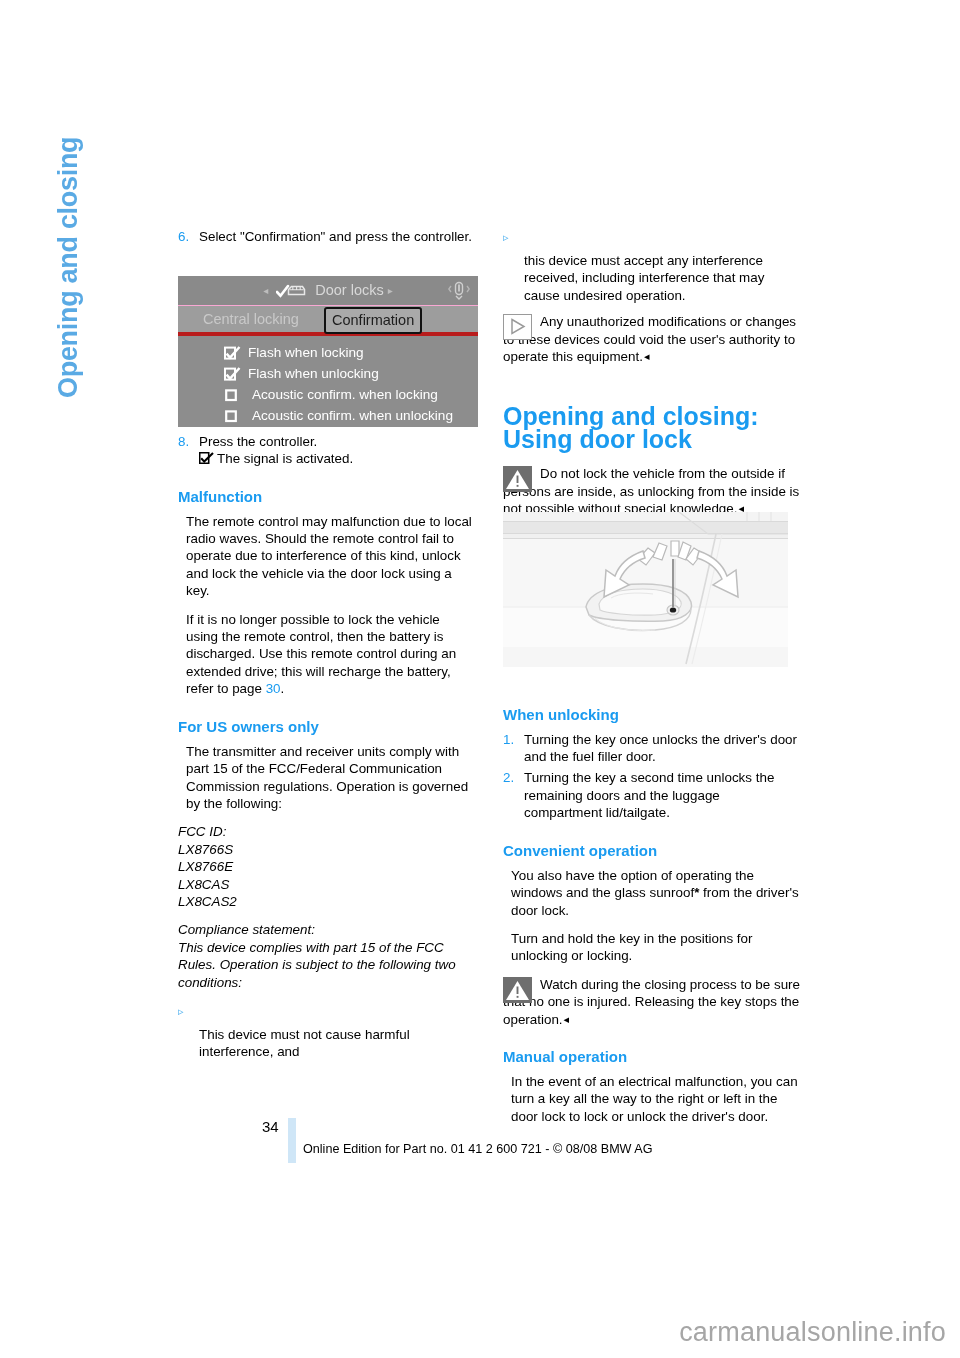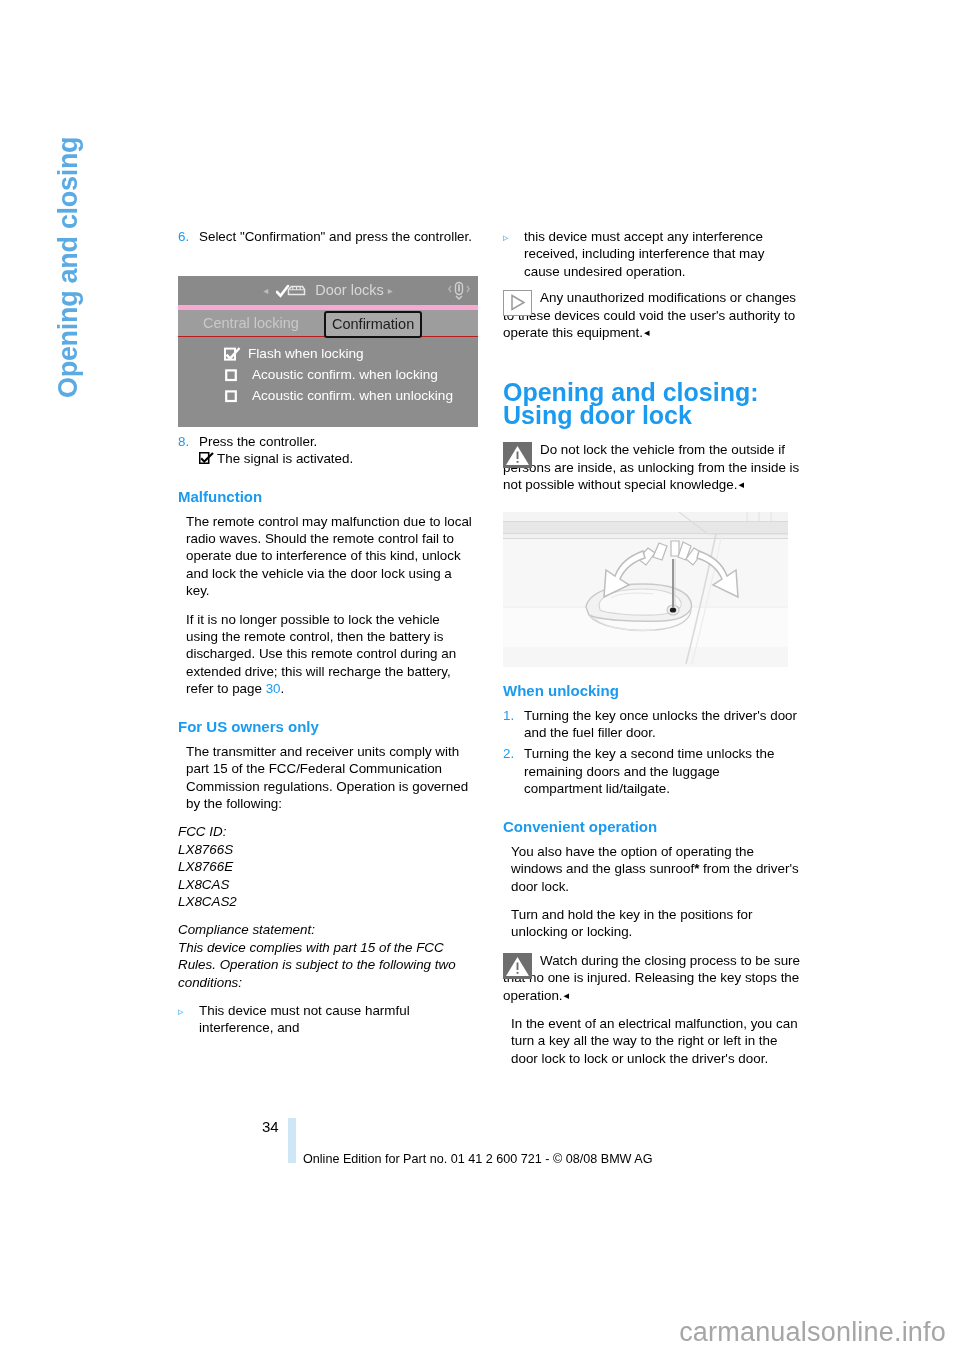--- a/index.html
+++ b/index.html
@@ -94,21 +94,21 @@
     display: flex;
     margin-bottom: 3px;
   }
   .bullet-mark {
     flex: 0 0 21px;
     width: 21px;
     color: #4fb0ef;
     font-size: 11px;
     line-height: 18px;
   }
-  .bullet-body { flex: 1 1 auto; }
+  .bullet-body { flex: 1 1 auto; margin-top: 24px; }
 
   
   .idlist { margin: 0 0 11px 0; }
   .idlist div { line-height: 17.4px; font-style: italic; }
 
   
   .pageref { color: #1a9bf0; }
 
   
   .endmark {
@@ -169,21 +169,21 @@
     top: 276px;
     width: 300px;
     height: 151px;
     background: #8d8d8d;
     overflow: hidden;
   }
   .idrive-header {
     position: relative;
     height: 29px;
     background: #8a8a8a;
-    border-bottom: 5px solid #f9a8d4;
+    border-bottom: 1px solid #f9a8d4;
   }
   .idrive-title {
     position: absolute;
     left: 0; right: 0; top: 0;
     height: 29px;
     line-height: 29px;
     text-align: center;
     color: #d8d8d8;
     font-size: 14.5px;
     white-space: nowrap;
@@ -204,21 +204,21 @@
     position: absolute;
     right: 8px;
     top: 5px;
     width: 22px;
     height: 20px;
   }
   .idrive-tabs {
     position: relative;
     height: 26px;
     background: #9d9d9d;
-    border-bottom: 1px solid #b91c1c;
+    border-bottom: 4px solid #b91c1c;
   }
   .tab-inactive {
     position: absolute;
     left: 25px;
     top: 0;
     height: 26px;
     line-height: 26px;
     color: #c9c9c9;
     font-size: 14.5px;
     white-space: nowrap;
@@ -307,21 +307,20 @@
     height: 45px;
     background: #cfe6f7;
   }
   .footer-text {
     position: absolute;
     left: 303px;
     top: 24px;
     font-size: 12.6px;
     color: #000000;
     white-space: nowrap;
-    margin-top: 10px;
   }
 
   
   .watermark {
     position: absolute;
     right: 14px;
     bottom: 10px;
     font-size: 27px;
     color: #a6a6a6;
     letter-spacing: 0.2px;
@@ -432,20 +431,29 @@
       <div class="idrive-row">
         <span class="box">
           <svg width="22" height="14" viewBox="0 0 22 14">
             <rect x="1" y="1.6" width="10" height="11" fill="none" stroke="#fff" stroke-width="2"></rect>
             <path d="M2.6 7.6 L6 11.6 L15.5 1" fill="none" stroke="#fff" stroke-width="2.4"></path>
           </svg>
         </span>
         <span class="label">Flash when locking</span>
       </div>
 
+      <div class="idrive-row">
+        <span class="box">
+          <svg width="22" height="14" viewBox="0 0 22 14">
+            <rect x="1" y="1.6" width="10" height="11" fill="none" stroke="#fff" stroke-width="2"></rect>
+            <path d="M2.6 7.6 L6 11.6 L15.5 1" fill="none" stroke="#fff" stroke-width="2.4"></path>
+          </svg>
+        </span>
+        <span class="label">Flash when unlocking</span>
+      </div>
 
       <div class="idrive-row indent">
         <span class="box">
           <svg width="22" height="14" viewBox="0 0 22 14">
             <rect x="2.2" y="2.4" width="9.6" height="9.6" fill="none" stroke="#fff" stroke-width="2.2"></rect>
           </svg>
         </span>
         <span class="label">Acoustic confirm. when locking</span>
       </div>
 
@@ -525,20 +533,21 @@
           <path d="M14.5 4 L26 23 L3 23 Z" fill="#ffffff"></path>
           <path d="M14.5 9.5 L14.5 17" stroke="#6e6e6e" stroke-width="1.9"></path>
           <rect x="13.6" y="18.9" width="1.9" height="1.9" fill="#6e6e6e"></rect>
         </svg>
       </div>
       <div class="callout-text">
         <span class="firstlines" style="display:inline">Watch during the closing process to be sure that no one is injured. Releasing the key stops the operation.</span><span class="endmark">◂</span>
       </div>
     </div>
 
+    <h2 class="section">Manual operation</h2>
     <p class="para">In the event of an electrical malfunction, you can turn a key all the way to the right or left in the door lock to lock or unlock the driver's door.</p>
 
   </div>
 
   <div class="doorfig">
     <svg width="285" height="155" viewBox="0 0 285 155">
 
       <rect x="0" y="0" width="285" height="155" fill="#fdfdfd"></rect>
       <rect x="0" y="0" width="285" height="10" fill="#f4f4f4"></rect>
       <rect x="0" y="10" width="285" height="12" fill="#e7e7e7"></rect>

